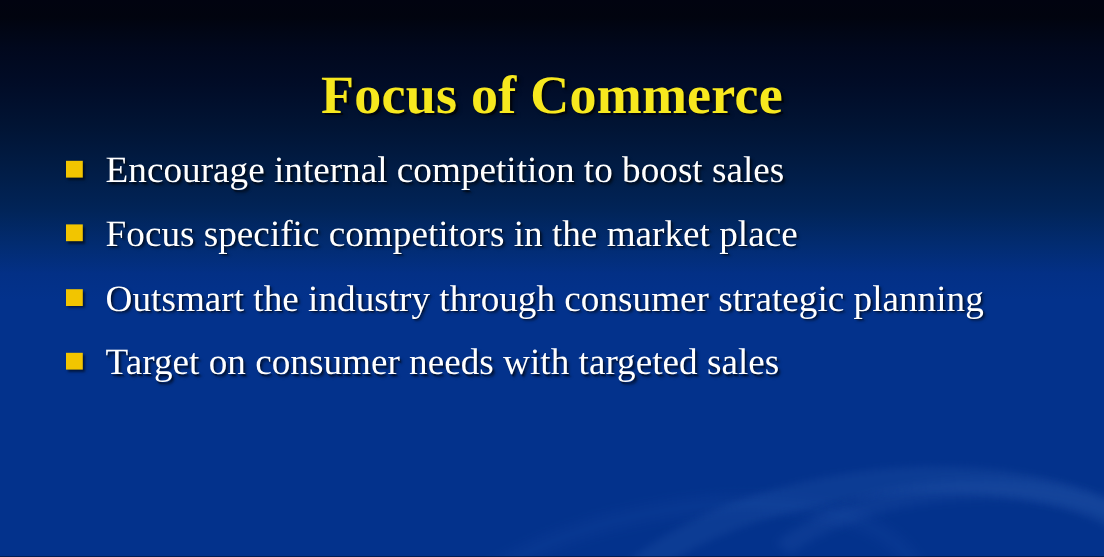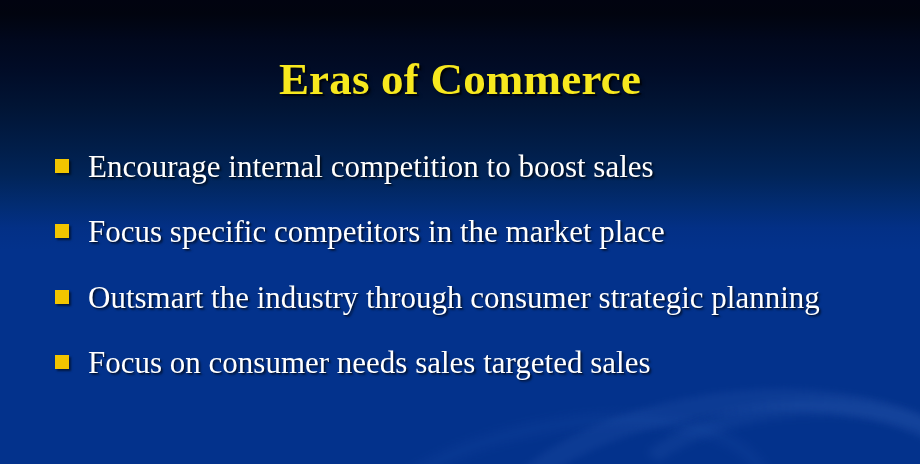--- a/index.html
+++ b/index.html
@@ -119,51 +119,50 @@
     left: 9px;
     top: 12px;
     width: 14px;
     height: 14px;
     background: #F2C500;
     box-shadow: 2px 2px 2px rgba(0, 0, 0, 0.55);
   }
 
   .bullet-text {
     display: block;
-    margin-top: 25px;
   }
 </style>
 </head>
 <body>
 
 <div id="slide">
 
   <div class="swoosh swoosh-c"></div>
   <div class="swoosh swoosh-a"></div>
   <div class="swoosh swoosh-b"></div>
 
-  <h1 id="title">Eras of Commerce</h1>
+  <h1 id="title">Focus of Commerce</h1>
 
   <ul id="bullet-list">
 
     <li class="bullet-item">
       <span class="bullet-marker"></span>
       <span class="bullet-text">Encourage internal competition to boost sales</span>
     </li>
 
     <li class="bullet-item">
       <span class="bullet-marker"></span>
       <span class="bullet-text">Focus specific competitors in the market place</span>
     </li>
 
     <li class="bullet-item">
       <span class="bullet-marker"></span>
       <span class="bullet-text">Outsmart the industry through consumer strategic planning</span>
     </li>
 
     <li class="bullet-item">
       <span class="bullet-marker"></span>
-      <span class="bullet-text">Focus on consumer needs sales targeted sales</span>
+      <span class="bullet-text">Target on consumer needs with targeted sales</span>
     </li>
 
   </ul>
 
 </div>
 
 </body></html>

